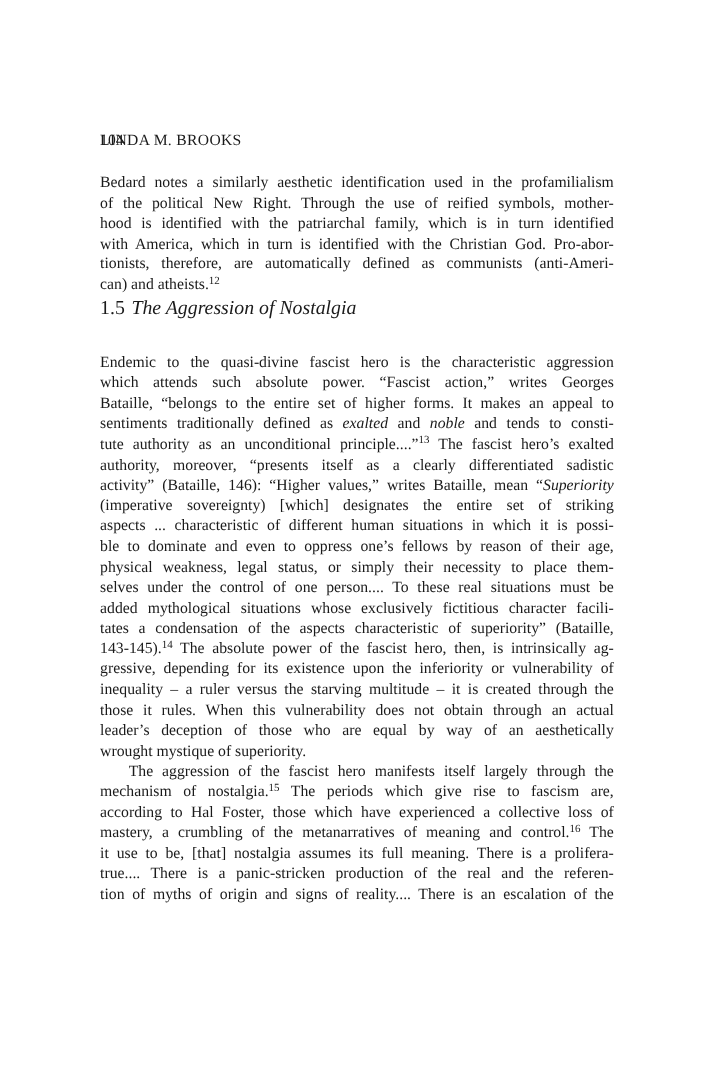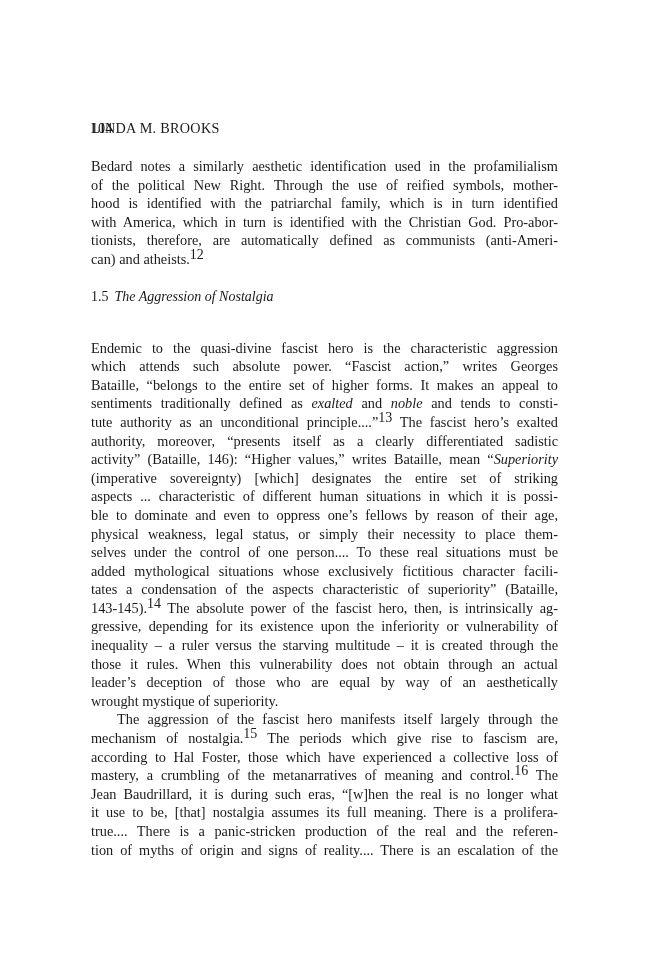--- a/index.html
+++ b/index.html
@@ -51,30 +51,29 @@
       text-align: justify;
       text-align-last: justify;
       white-space: nowrap;
       height: 18.6px;
     }
     .line.last {
       text-align-last: left;
     }
     .p1 { margin-top: 19px; }
     .heading {
-      margin-top: 18px;
-      font-size: 14px;
+      font-size: 18px;
       line-height: 20px;
     }
     .heading .num { margin-right: 6px; }
     .heading .title { font-style: italic; }
     .p2 { margin-top: 32px; }
     .indent { text-indent: 26px; }
     sup {
-      font-size: 14px;
+      font-size: 10px;
       line-height: 0;
       vertical-align: 5px;
     }
     em { font-style: italic; }
   </style>
 </head>
 <body>
 
 <div class="page">
 
@@ -117,19 +116,18 @@
     <span class="line">those it rules. When this vulnerability does not obtain through an actual</span>
     <span class="line">leader’s deception of those who are equal by way of an aesthetically</span>
     <span class="line last">wrought mystique of superiority.</span>
   </div>
 
   <div class="para">
     <span class="line indent">The aggression of the fascist hero manifests itself largely through the</span>
     <span class="line"><span>mechanism of nostalgia.</span><sup>15</sup><span> The periods which give rise to fascism are,</span></span>
     <span class="line">according to Hal Foster, those which have experienced a collective loss of</span>
     <span class="line"><span>mastery, a crumbling of the metanarratives of meaning and control.</span><sup>16</sup><span> The</span></span>
-    <span class="line">Jean Baudrillard, it is during such eras, “[w]hen the real is no longer what</span>
     <span class="line">it use to be, [that] nostalgia assumes its full meaning. There is a prolifera-</span>
     <span class="line">true.... There is a panic-stricken production of the real and the referen-</span>
     <span class="line">tion of myths of origin and signs of reality.... There is an escalation of the</span>
   </div>
 
 </div>
 
 </body></html>

